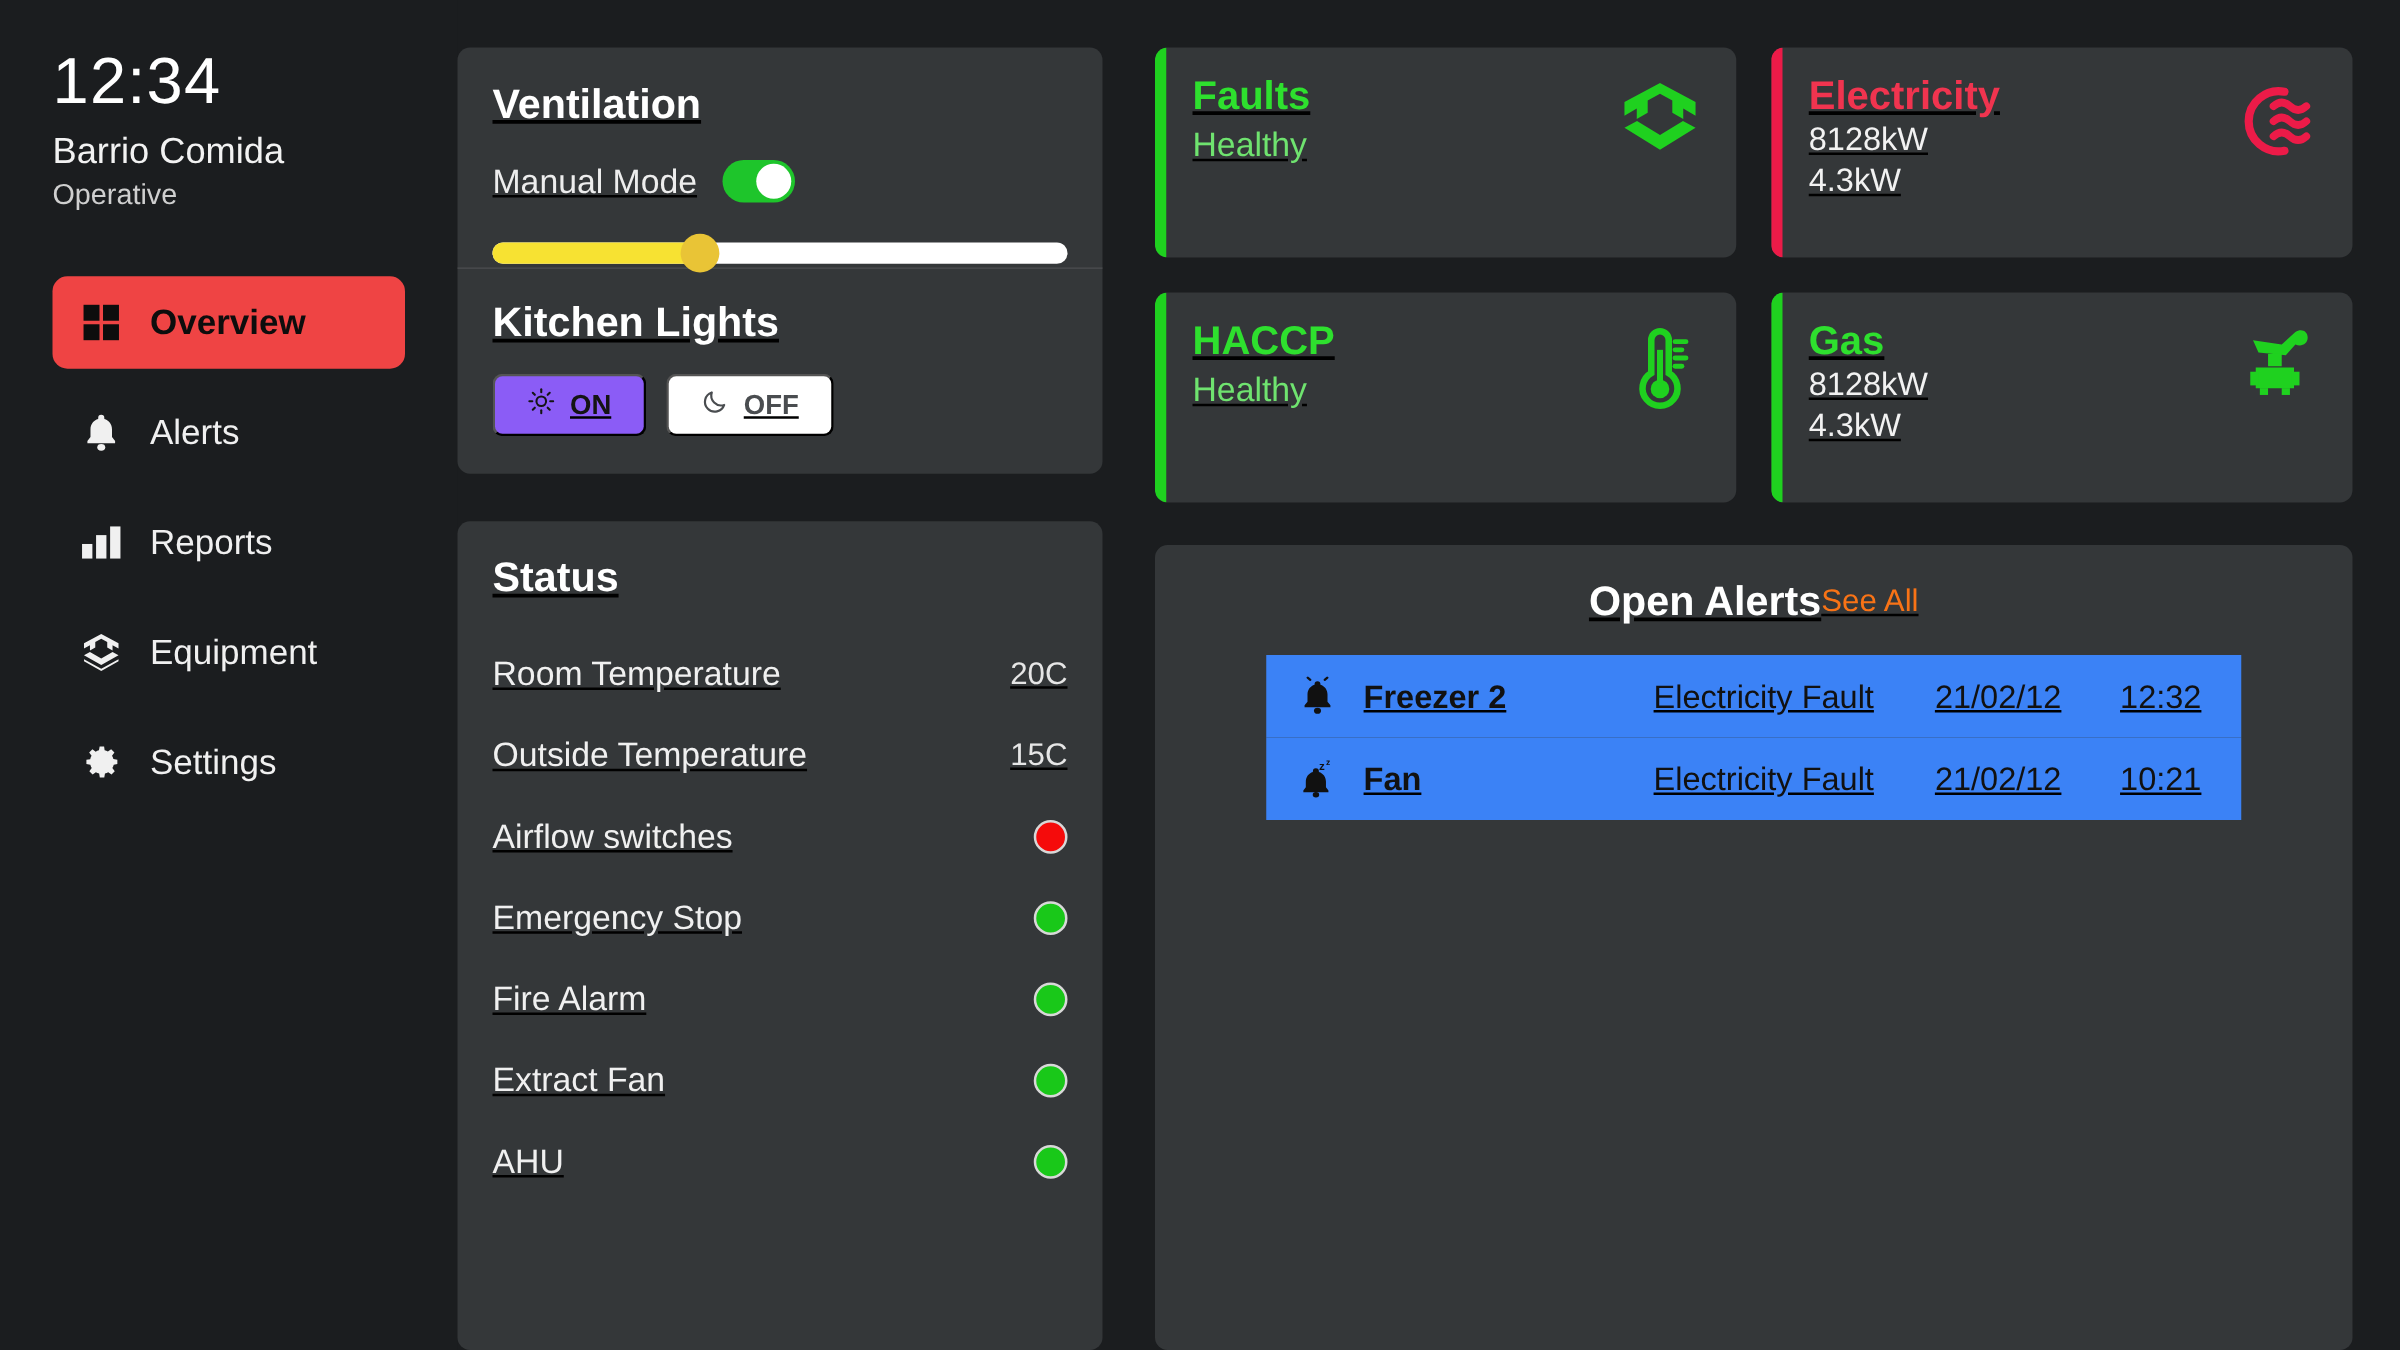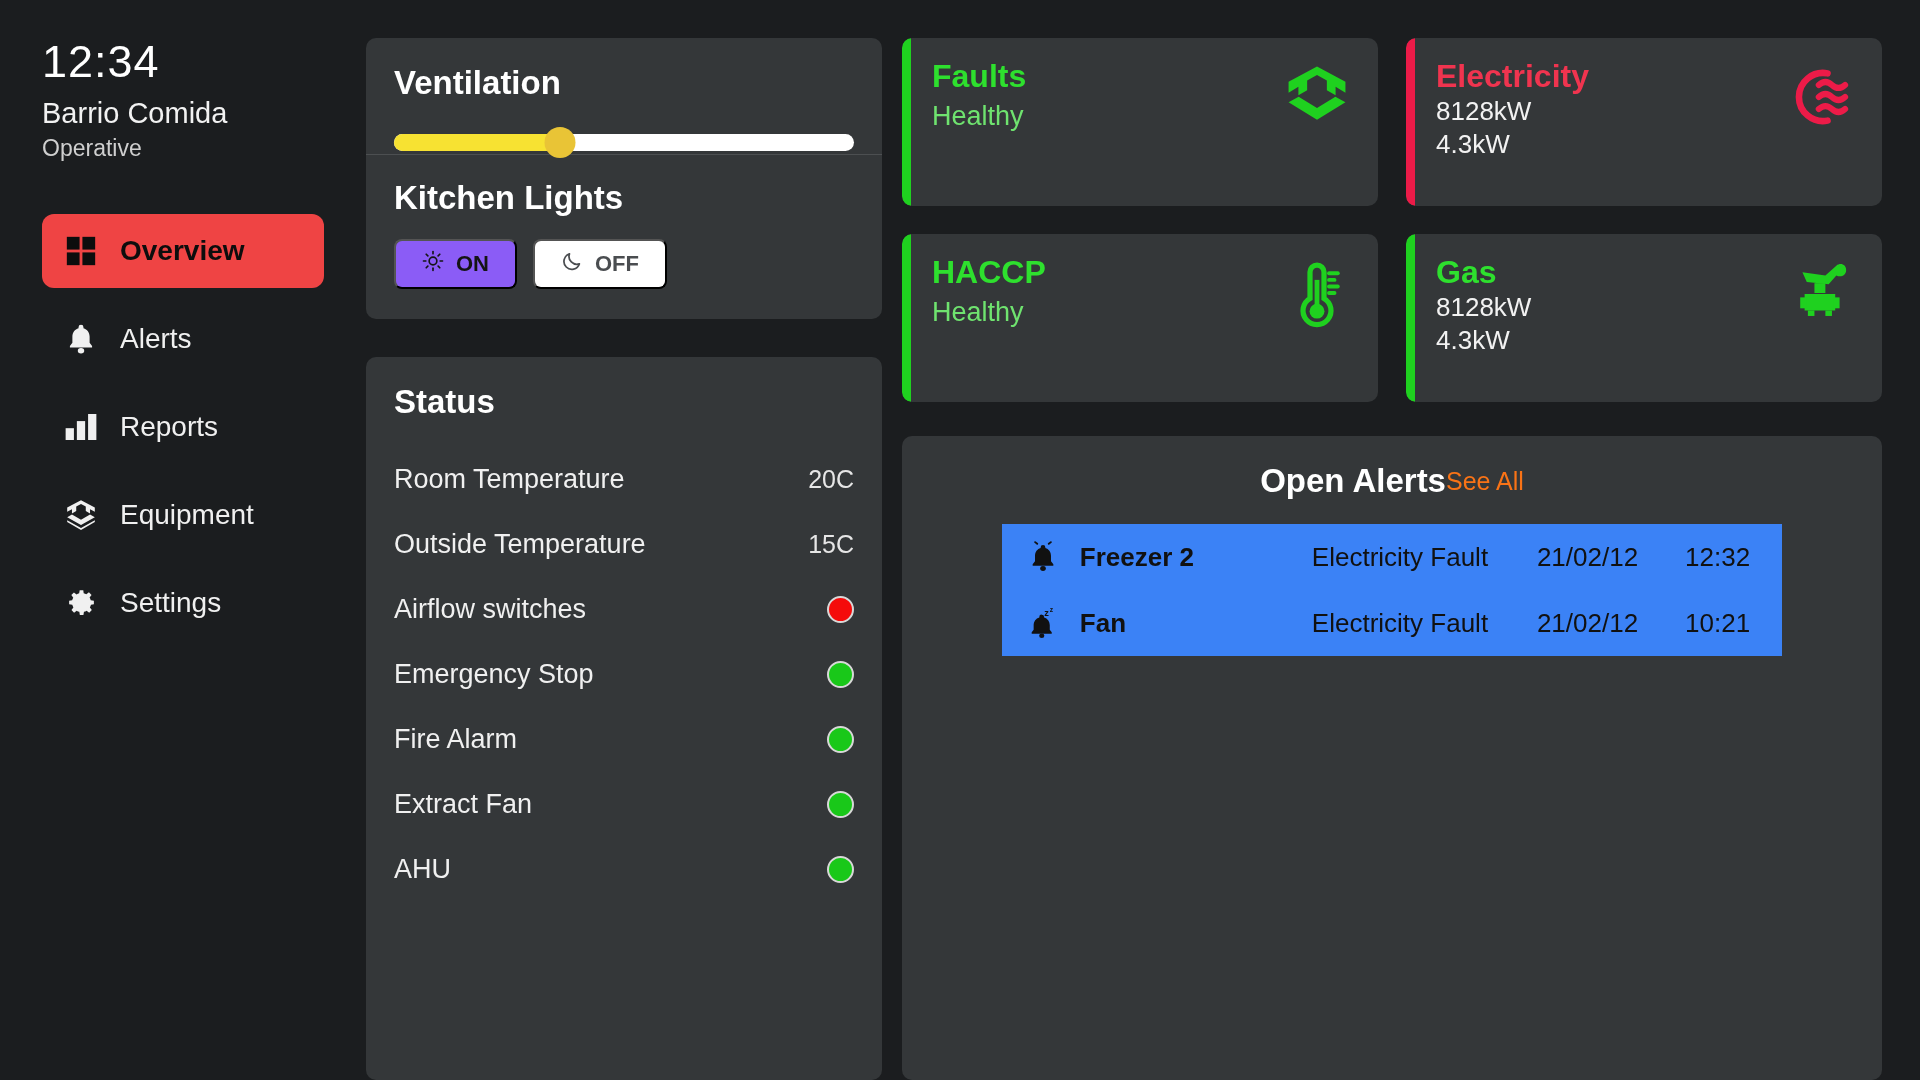--- a/index.html
+++ b/index.html
@@ -17,21 +17,21 @@
   }
 
   
   .sidebar {
     width: 366px;
     flex: 0 0 366px;
     background: #1b1d1f;
     padding: 38px 0 0 42px;
   }
   .clock {
-    font-size: 45px;
+    font-size: 52px;
     color: #ffffff;
     font-weight: 300;
     letter-spacing: 1px;
     line-height: 1.05;
   }
   .site-name {
     font-size: 29px;
     color: #f2f2f2;
     font-weight: 400;
     margin-top: 12px;
@@ -60,21 +60,22 @@
     font-weight: 400;
   }
   .nav-item.active .nav-label { color: #0d0d0d; font-weight: 700; }
   .nav-icon { width: 34px; height: 34px; display: flex; align-items: center; justify-content: center; flex: 0 0 34px; }
 
   
   .main {
     flex: 1;
     padding: 38px 38px 0 0;
     display: flex;
-    gap: 20px;
+    gap: 42px;
+    text-decoration: underline;
   }
   .col-left { width: 516px; flex: 0 0 516px; display: flex; flex-direction: column; gap: 38px; }
   .col-right { flex: 1; display: flex; flex-direction: column; gap: 34px; }
 
   .card {
     background: #343739;
     border-radius: 10px;
   }
 
   
@@ -274,20 +275,26 @@
     </nav>
   </aside>
 
   <main class="main">
 
     <div class="col-left">
 
       <section class="card">
         <div class="vent-card">
           <h2 class="card-title">Ventilation</h2>
+          <div class="manual-row">
+            <span class="manual-label">Manual Mode</span>
+            <div class="toggle">
+              <div class="knob"></div>
+            </div>
+          </div>
           <div class="slider-wrap">
             <div class="slider-track"></div>
             <div class="slider-fill" id="sliderFill" style="width: 36%;"></div>
             <div class="slider-thumb" id="sliderThumb" style="left: 36%;"></div>
           </div>
         </div>
         <div class="divider"></div>
         <div class="lights-section">
           <h2 class="card-title">Kitchen Lights</h2>
           <div class="light-btns">

